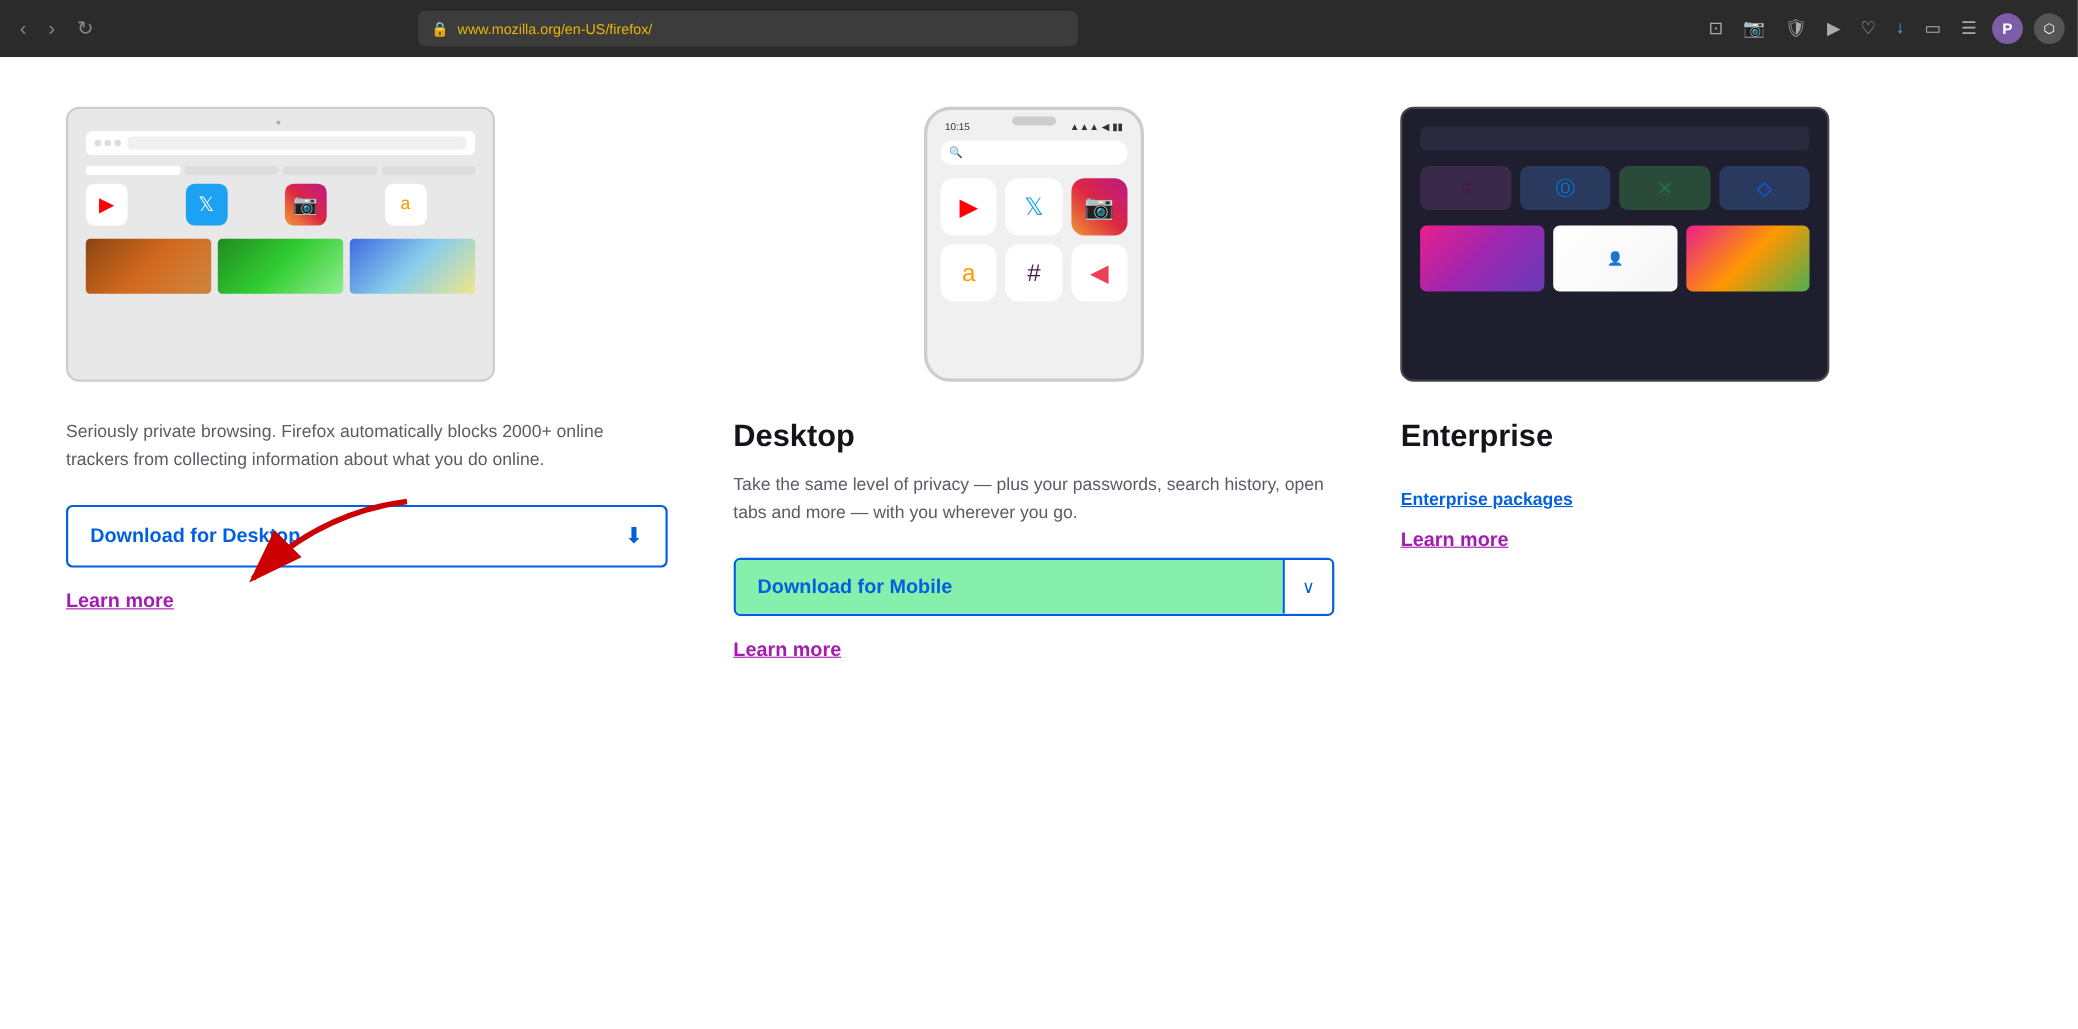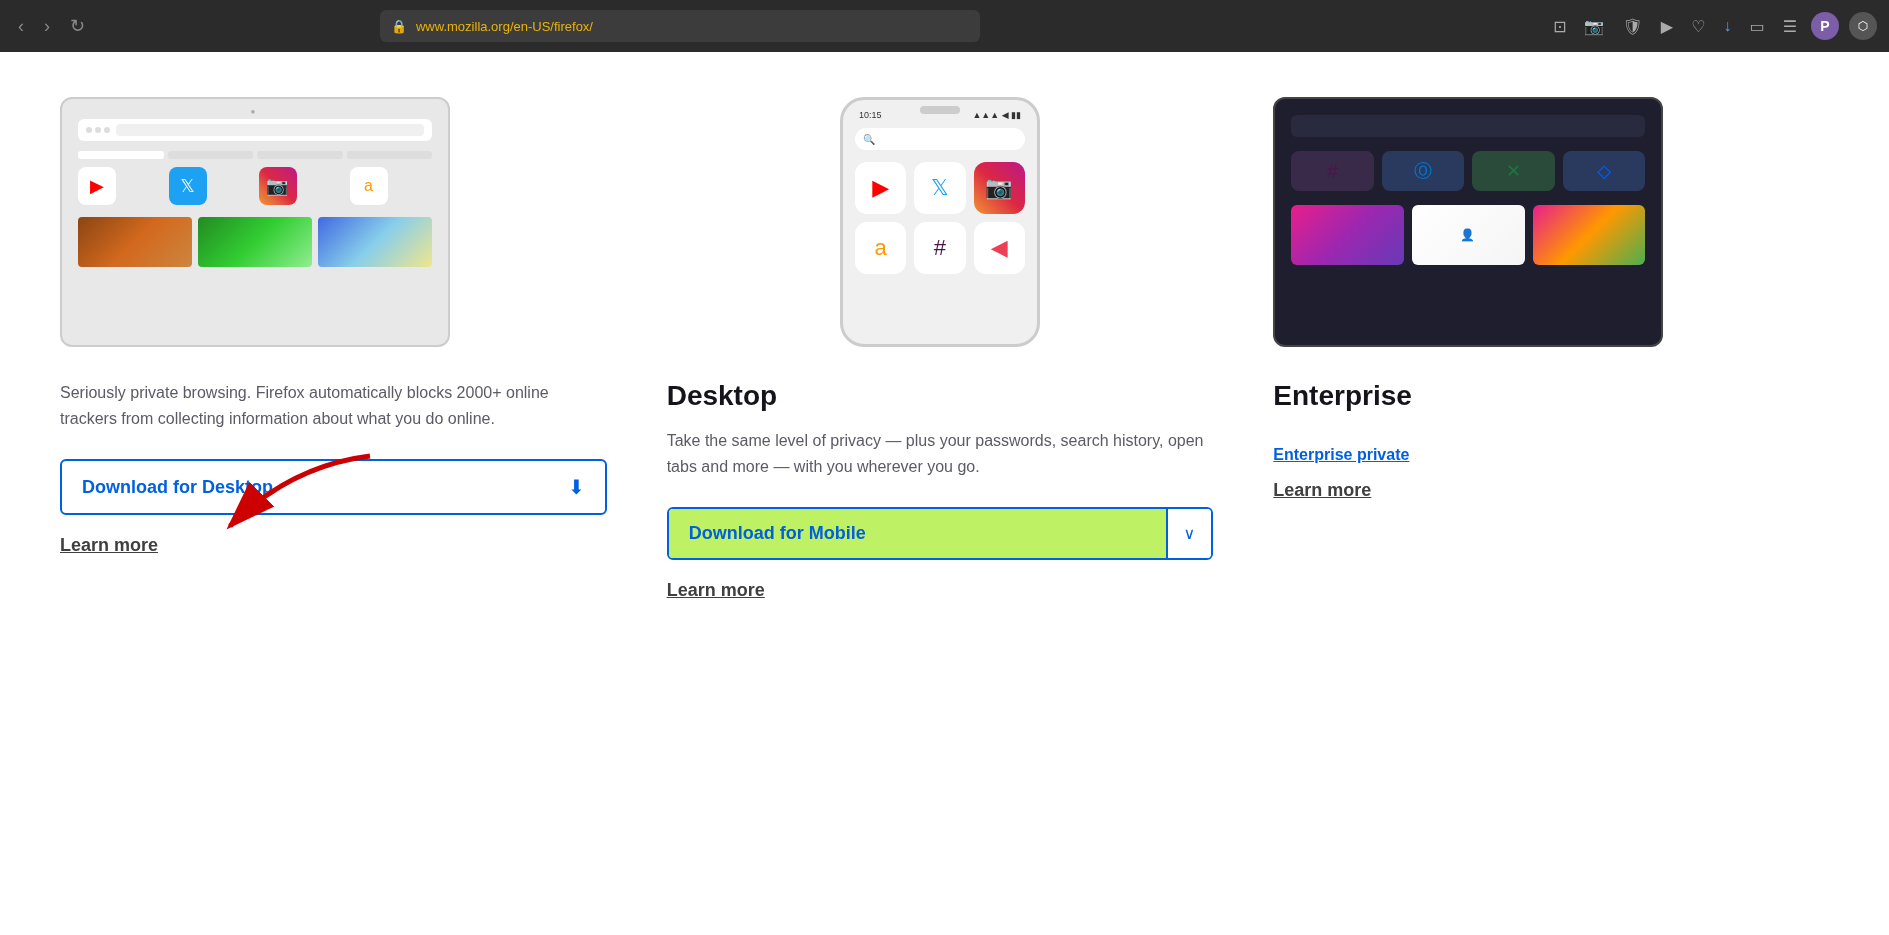--- a/index.html
+++ b/index.html
@@ -336,42 +336,42 @@
       border-radius: 6px;
       margin-bottom: 20px;
       overflow: hidden;
     }
     .download-btn-main {
       flex: 1;
       display: flex;
       align-items: center;
       padding: 14px 20px;
       cursor: pointer;
-      background: #bef264;
+      background: #86efac;
     }
     .download-btn-main-text {
       font-size: 18px;
       font-weight: 700;
       color: #0060df;
     }
     .download-btn-caret {
       display: flex;
       align-items: center;
       justify-content: center;
       padding: 14px 16px;
       border-left: 2px solid #0060df;
       cursor: pointer;
       background: #fff;
     }
     .download-btn-caret-icon {
       color: #0060df;
       font-size: 16px;
     }
     .learn-more-link {
-      color: #404040;
+      color: #a21caf;
       font-size: 18px;
       font-weight: 600;
       text-decoration: underline;
       cursor: pointer;
     }
     .enterprise-link {
       color: #0060df;
       font-size: 16px;
       font-weight: 600;
       text-decoration: underline;
@@ -514,18 +514,18 @@
             <div class="ent-recent-item ent-img1"></div>
             <div class="ent-recent-item ent-img2">
               <span style="font-size:12px; color:#666;">👤</span>
             </div>
             <div class="ent-recent-item ent-img3"></div>
           </div>
         </div>
       </div>
       <h2 class="card-title">Enterprise</h2>
       <br>
-      <a class="enterprise-link">Enterprise private</a>
+      <a class="enterprise-link">Enterprise packages</a>
       <a class="learn-more-link">Learn more</a>
     </div>
 
   </div>
 </div>
 
 </body></html>

